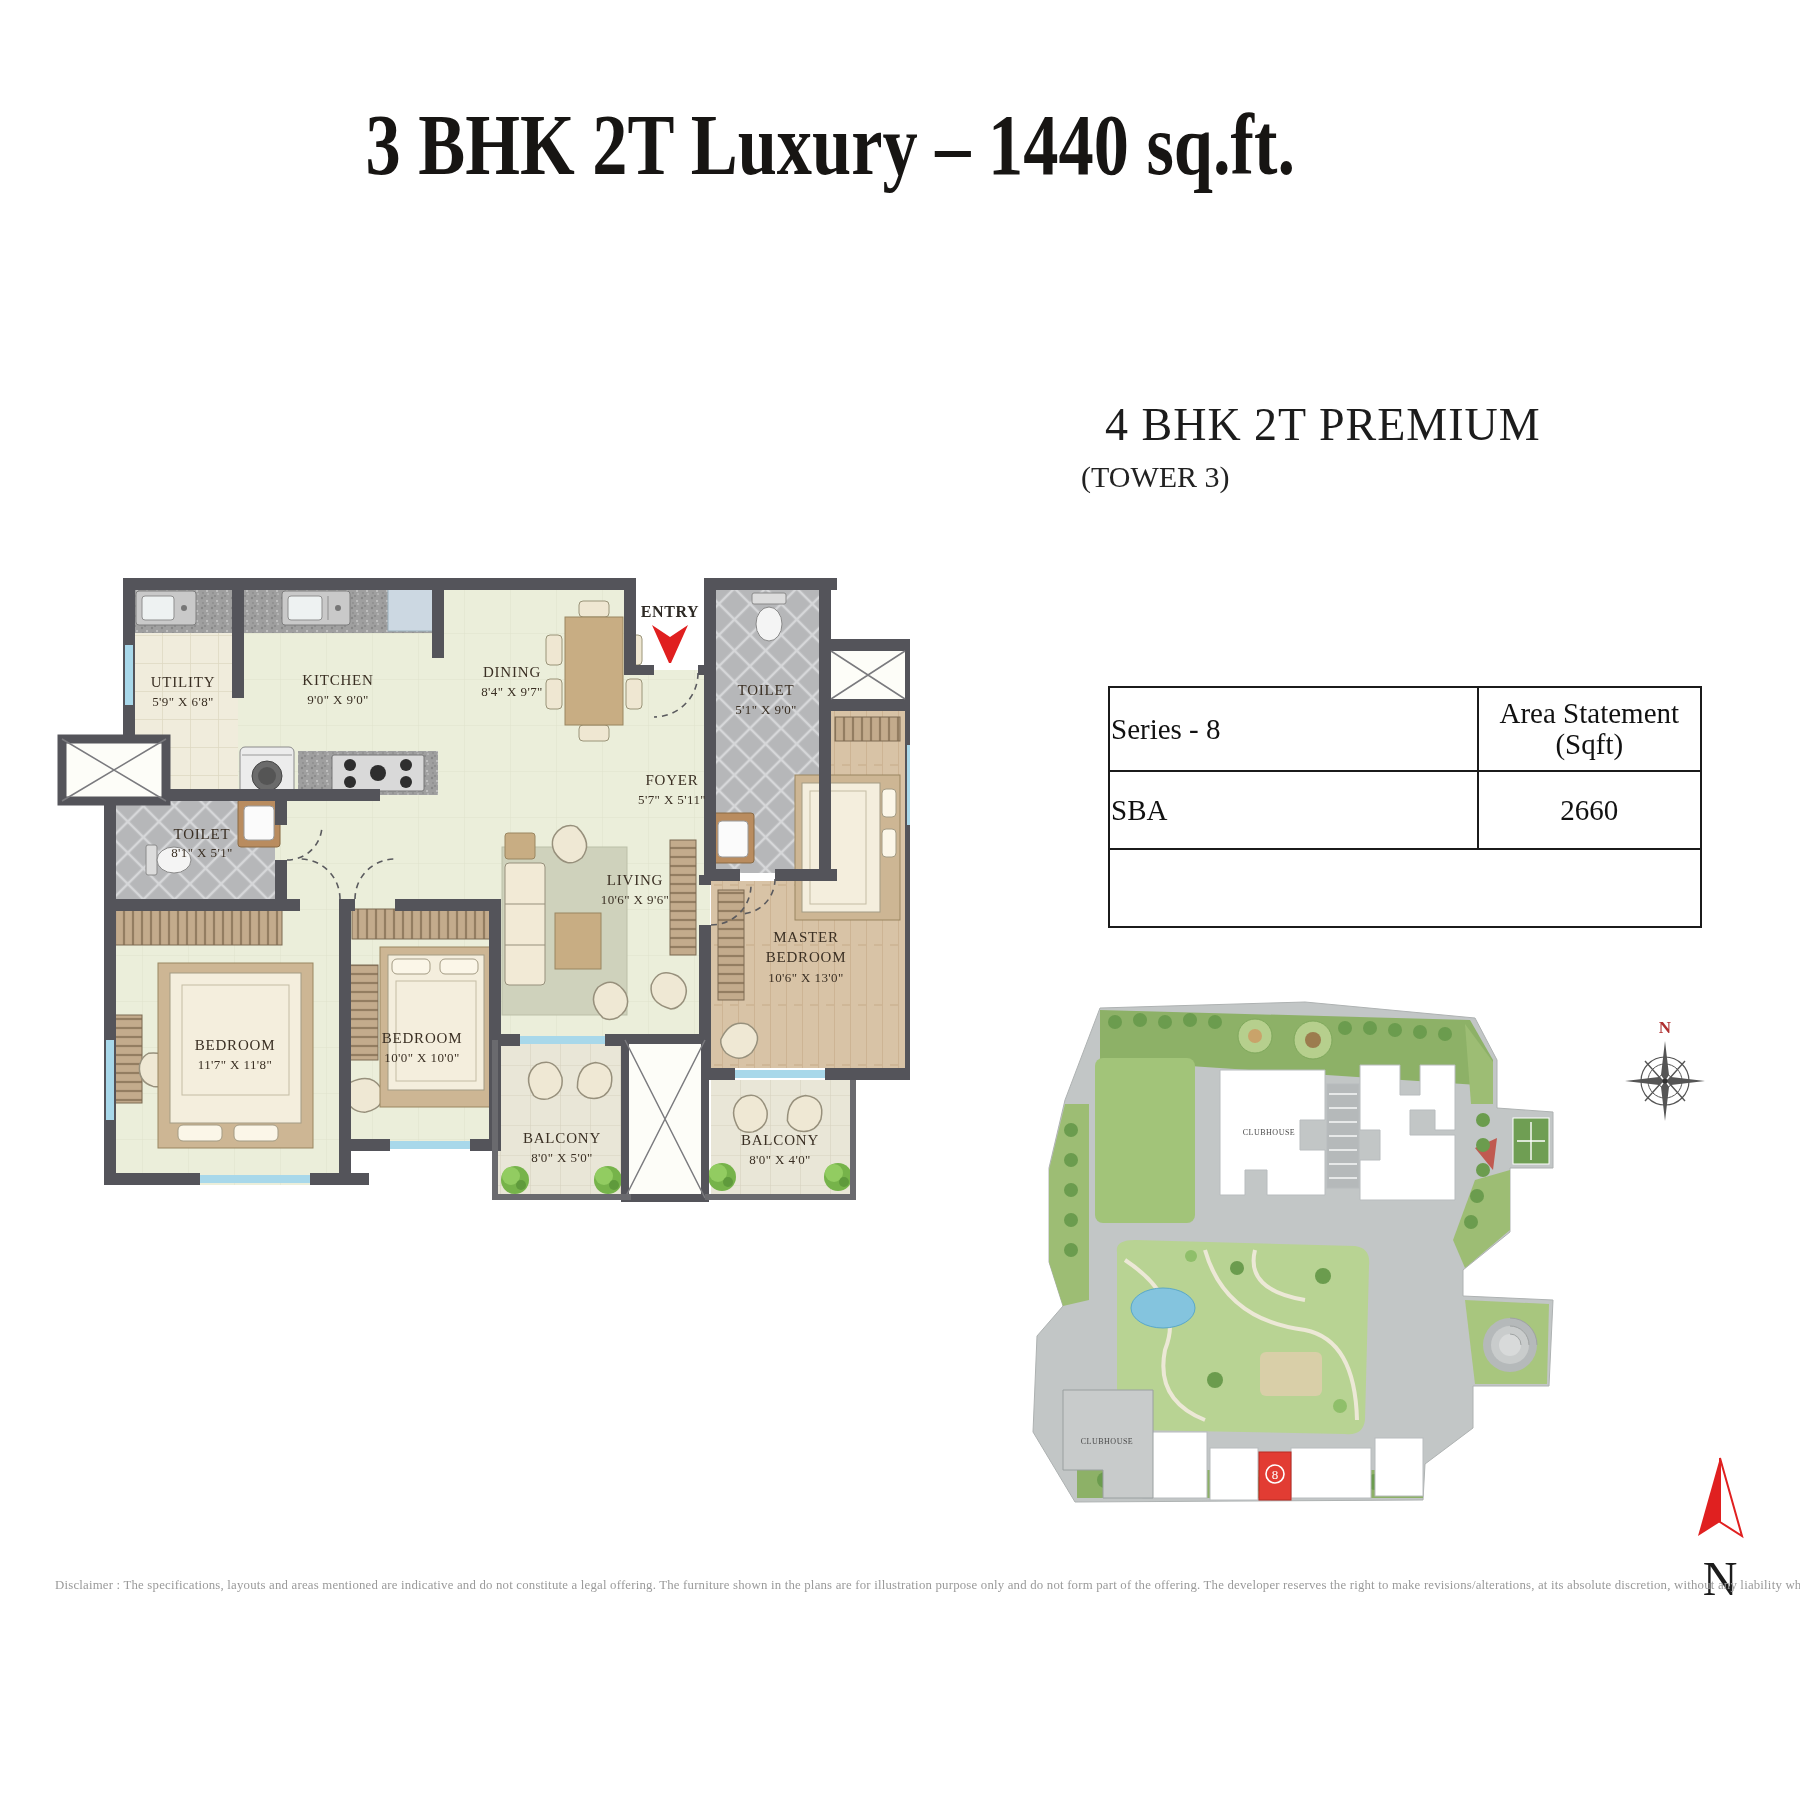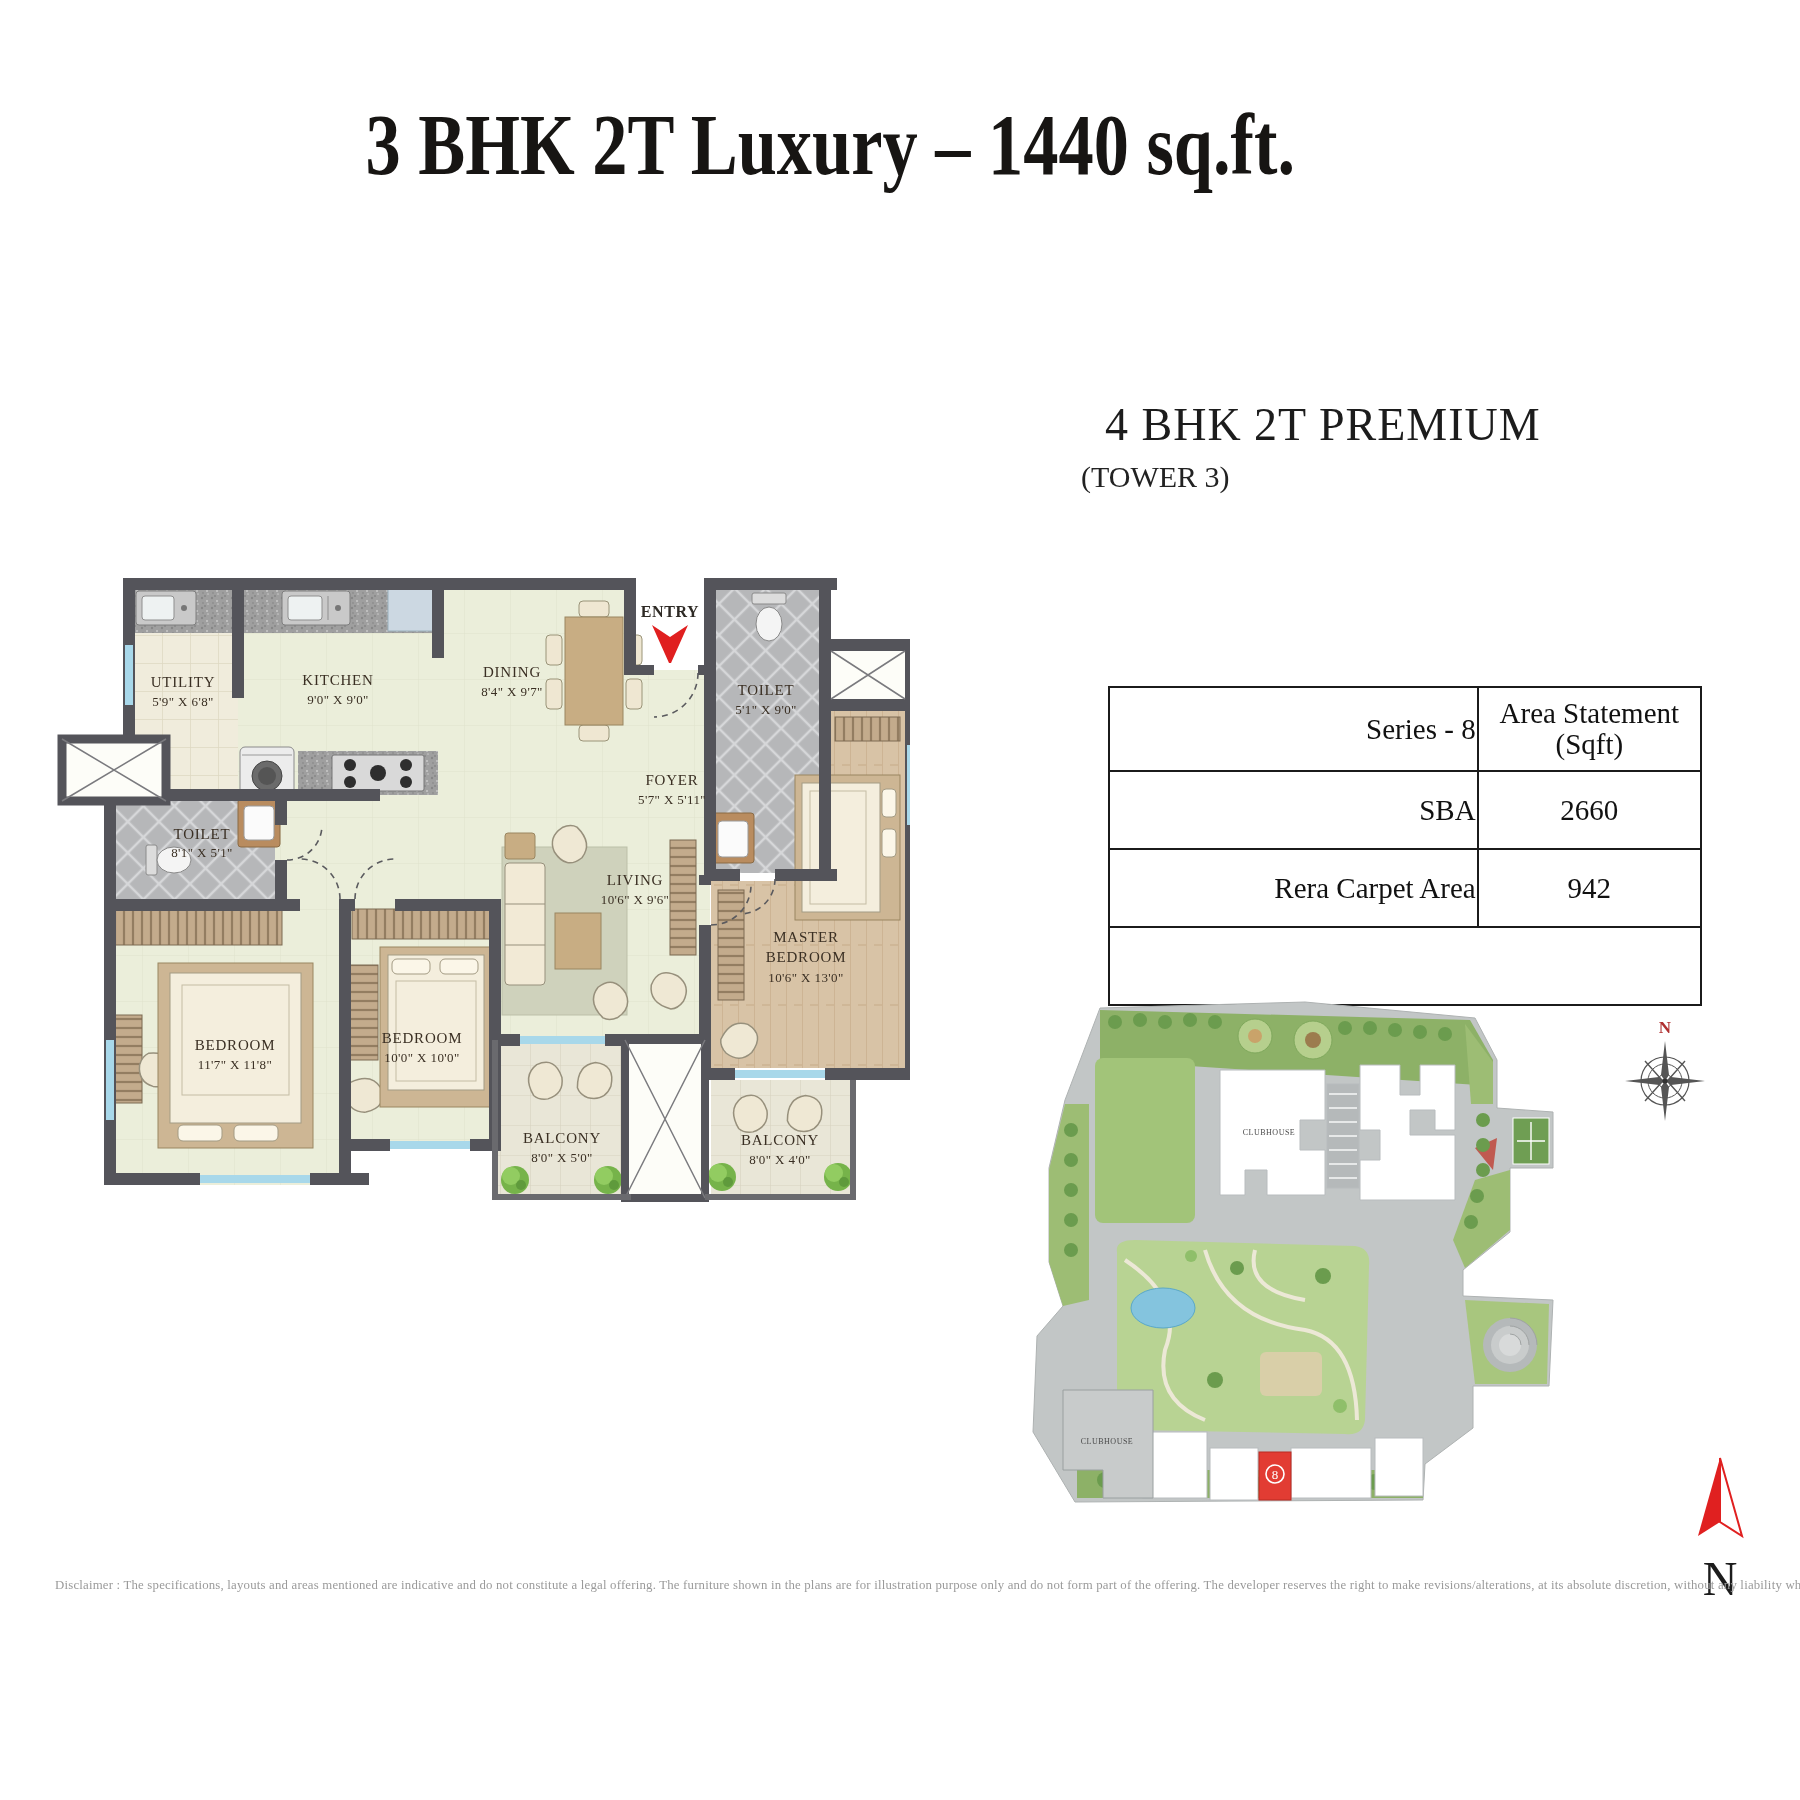--- a/index.html
+++ b/index.html
@@ -11,21 +11,21 @@
   #title-wrap span{display:inline-block;font-size:80px;font-weight:bold;letter-spacing:0px;
                    transform:scaleX(.88) scaleY(1.08);transform-origin:center;color:#171513;}
   
   #premium-heading{left:1105px;top:398px;font-size:46px;letter-spacing:1px;color:#1c1c1c;}
   #premium-sub{left:1081px;top:460px;font-size:30px;color:#222;}
   #facing-line{left:1105px;top:598px;font-size:33px;letter-spacing:.5px;color:#161616;}
   
   #area-table{left:1108px;top:686px;width:594px;border-collapse:collapse;}
   #area-table td,#area-table th{border:2.5px solid #1b1b1b;font-weight:normal;font-size:29px;
       font-family:"Liberation Serif",serif;color:#111;}
-  #area-table .lbl{text-align:right;width:372px;}
+  #area-table .lbl{text-align:left;width:372px;}
   #area-table .val{text-align:center;width:222px;margin-top:14px;}
   #area-table .hdr{height:84px;}
   #area-table .row{height:78px;}
   #area-table .empty-row{height:78px;}
   .hdr2{line-height:1.08;font-size:28px;text-align:center;}
   
   svg text{font-family:"Liberation Serif",serif;}
   .rl{font-size:15px;fill:#3a2f23;letter-spacing:.8px;text-anchor:middle;}
   .rd{font-size:13px;fill:#3a2f23;letter-spacing:.4px;text-anchor:middle;}
   .entry-t{font-size:16px;font-weight:bold;fill:#2e2a25;letter-spacing:.6px;text-anchor:middle;}
@@ -51,24 +51,20 @@
         <tr class="hdr">
       <th class="lbl">Series - 8</th>
       <th class="val hdr2">
         <div>Area Statement</div>
         <div>(Sqft)</div>
       </th>
     </tr>
     <tr class="row">
       <td class="lbl">SBA</td>
       <td class="val">2660</td>
-    </tr>
-    <tr class="row">
-      <td class="lbl">Rera Carpet Area</td>
-      <td class="val">942</td>
     </tr>
     <tr class="empty-row">
           <td colspan="2"></td>
         </tr>
   </tbody>
     </table>
 
   <svg class="abs" style="left:50px;top:495px;" width="860" height="715" viewBox="0 0 860 715">
     <defs>
       <pattern id="granite" width="10" height="10" patternUnits="userSpaceOnUse">

